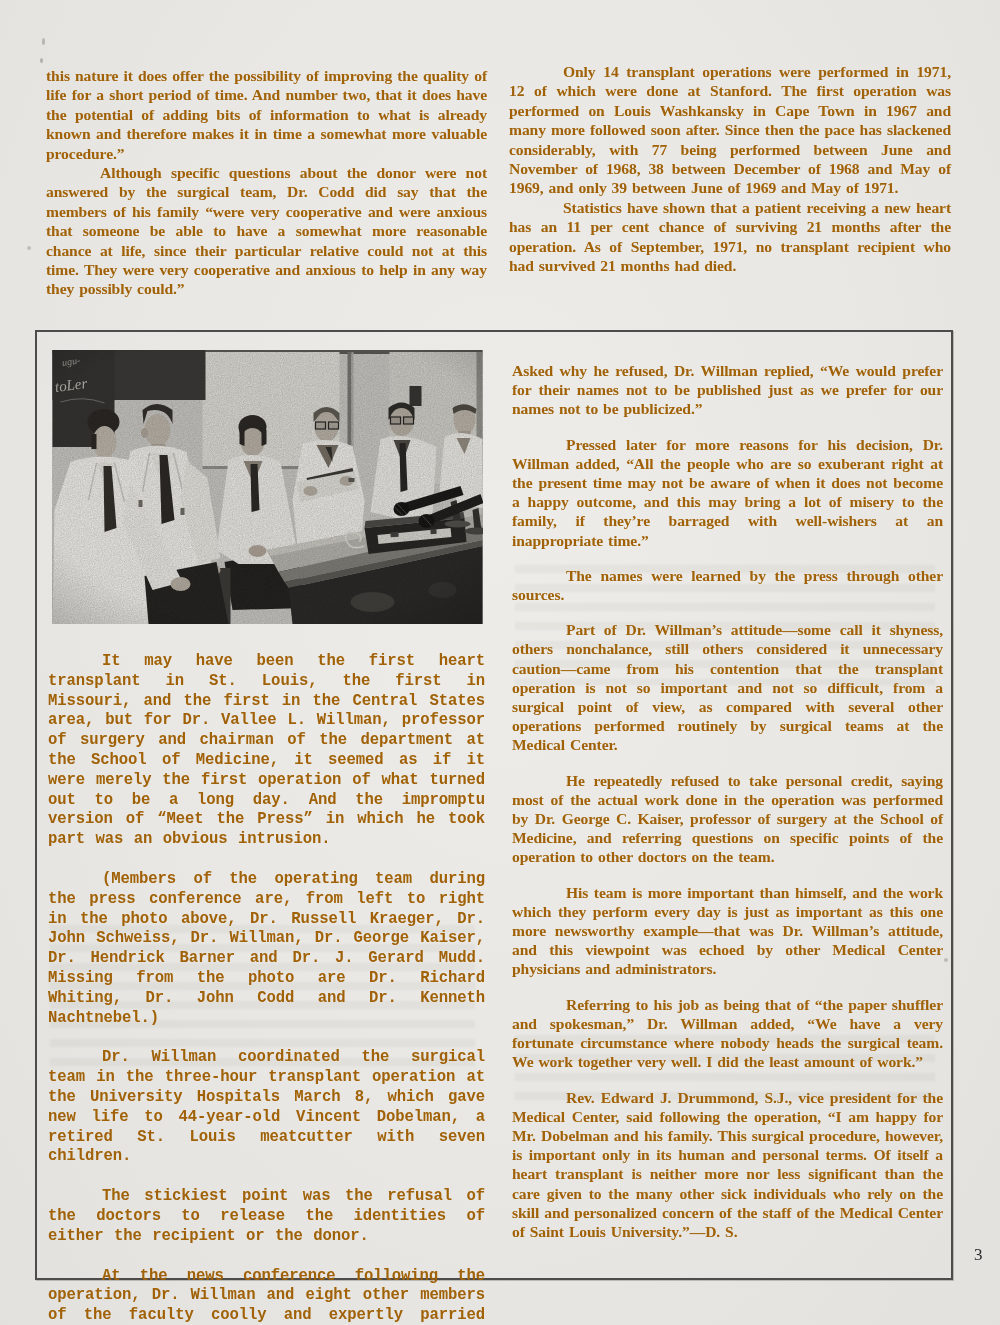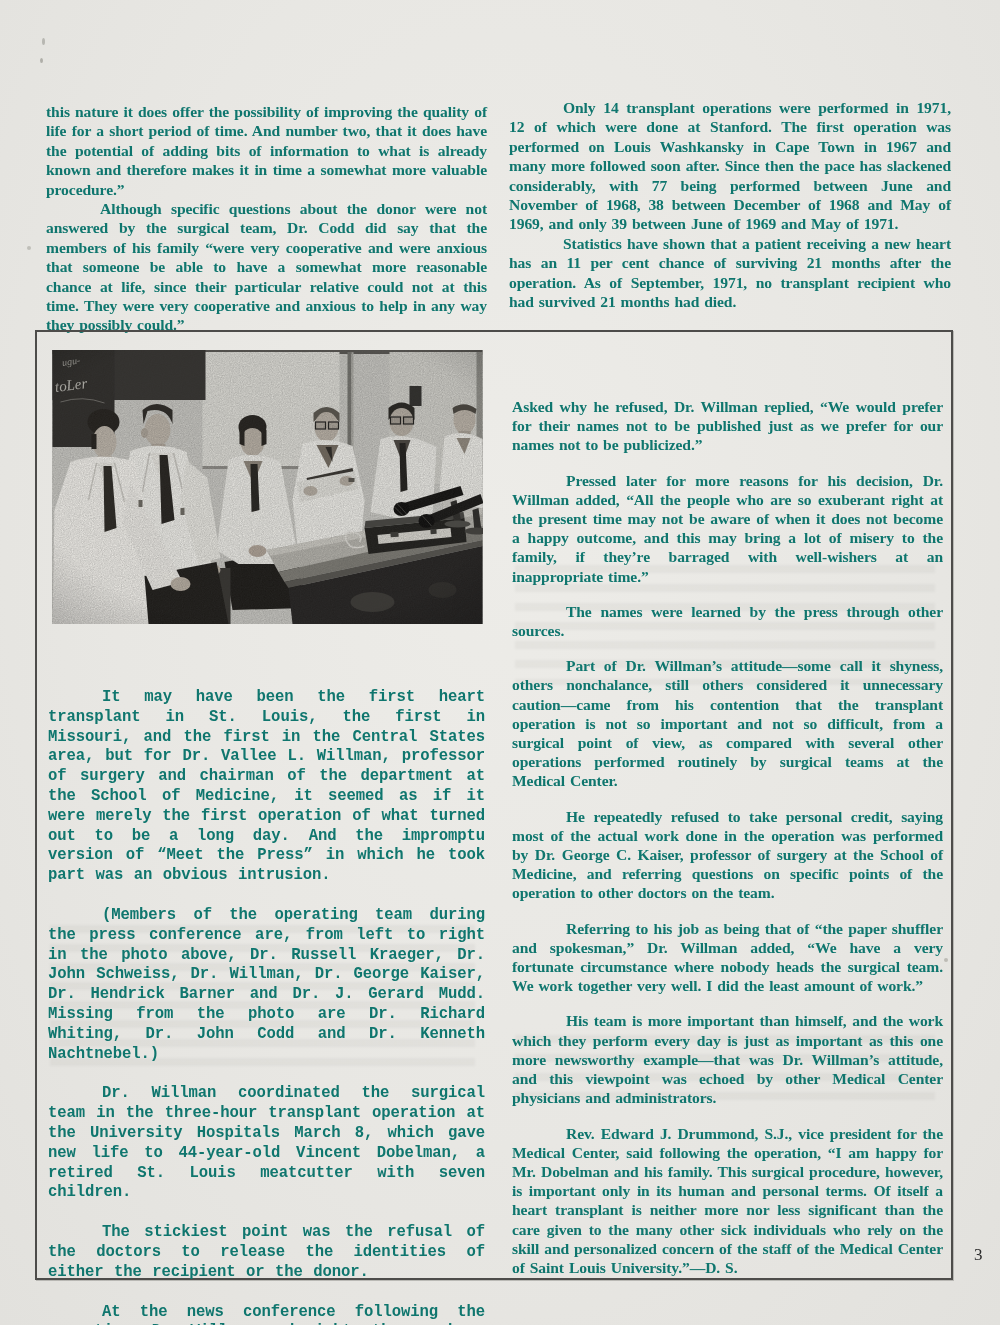--- a/index.html
+++ b/index.html
@@ -4,27 +4,26 @@
 <style>
   html,body{margin:0;padding:0;}
   body{
     width:1000px;height:1325px;position:relative;overflow:hidden;
     background:radial-gradient(ellipse at 50% 40%, #edece8 0%, #e8e7e3 55%, #e2e1dd 100%);
     font-family:"Liberation Serif","DejaVu Serif",serif;
   }
   .bodytext{
     position:absolute;
     font-weight:700;
-    color:#0f766e;
+    color:#a16207;
     font-size:15.6px;
     line-height:19.4px;
     text-align:justify;
     letter-spacing:-0.1px;
     word-spacing:1.2px;
-    margin-top:36px;
   }
   .bodytext p{margin:0;}
   .bodytext p.indent{text-indent:54px;}
   #top-left{left:46px;top:66px;width:441px;}
   #top-right{left:509px;top:62px;width:442px;}
   #feature-box{
     position:absolute;left:35px;top:330px;width:918px;height:950px;
     border:2px solid #4d4c4a;
     box-sizing:border-box;
     box-shadow:1px 1px 0 rgba(120,120,115,0.4);
@@ -234,19 +233,19 @@
       <p class="indent">Dr. Willman coordinated the surgical team in the three-hour transplant operation at the University Hospitals March 8, which gave new life to 44-year-old Vincent Dobelman, a retired St. Louis meatcutter with seven children.</p>
       <p class="indent">The stickiest point was the refusal of the doctors to release the identities of either the recipient or the donor.</p>
       <p class="indent">At the news conference following the operation, Dr. Willman and eight other members of the faculty coolly and expertly parried questions from reporters, putting professional ethics above the reporters’ insistent questions and trying their best to de-emphasize the significance of the operation.</p>
     </div>
   <div id="box-right" class="bodytext">
       <p>Asked why he refused, Dr. Willman replied, “We would prefer for their names not to be published just as we prefer for our names not to be publicized.”</p>
       <p class="indent">Pressed later for more reasons for his decision, Dr. Willman added, “All the people who are so exuberant right at the present time may not be aware of when it does not become a happy outcome, and this may bring a lot of misery to the family, if they’re barraged with well-wishers at an inappropriate time.”</p>
       <p class="indent">The names were learned by the press through other sources.</p>
       <p class="indent">Part of Dr. Willman’s attitude—some call it shyness, others nonchalance, still others considered it unnecessary caution—came from his contention that the transplant operation is not so important and not so difficult, from a surgical point of view, as compared with several other operations performed routinely by surgical teams at the Medical Center.</p>
       <p class="indent">He repeatedly refused to take personal credit, saying most of the actual work done in the operation was performed by Dr. George C. Kaiser, professor of surgery at the School of Medicine, and referring questions on specific points of the operation to other doctors on the team.</p>
+      <p class="indent">His team is more important than himself, and the work which they perform every day is just as important as this one more newsworthy example—that was Dr. Willman’s attitude, and this viewpoint was echoed by other Medical Center physicians and administrators.</p>
       <p class="indent">Referring to his job as being that of “the paper shuffler and spokesman,” Dr. Willman added, “We have a very fortunate circumstance where nobody heads the surgical team. We work together very well. I did the least amount of work.”</p>
-      <p class="indent">His team is more important than himself, and the work which they perform every day is just as important as this one more newsworthy example—that was Dr. Willman’s attitude, and this viewpoint was echoed by other Medical Center physicians and administrators.</p>
       <p class="indent">Rev. Edward J. Drummond, S.J., vice president for the Medical Center, said following the operation, “I am happy for Mr. Dobelman and his family. This surgical procedure, however, is important only in its human and personal terms. Of itself a heart transplant is neither more nor less significant than the care given to the many other sick individuals who rely on the skill and personalized concern of the staff of the Medical Center of Saint Louis University.”—D. S.</p>
     </div>
 </div>
 
 <div id="page-number">3</div>
 
 </body></html>

